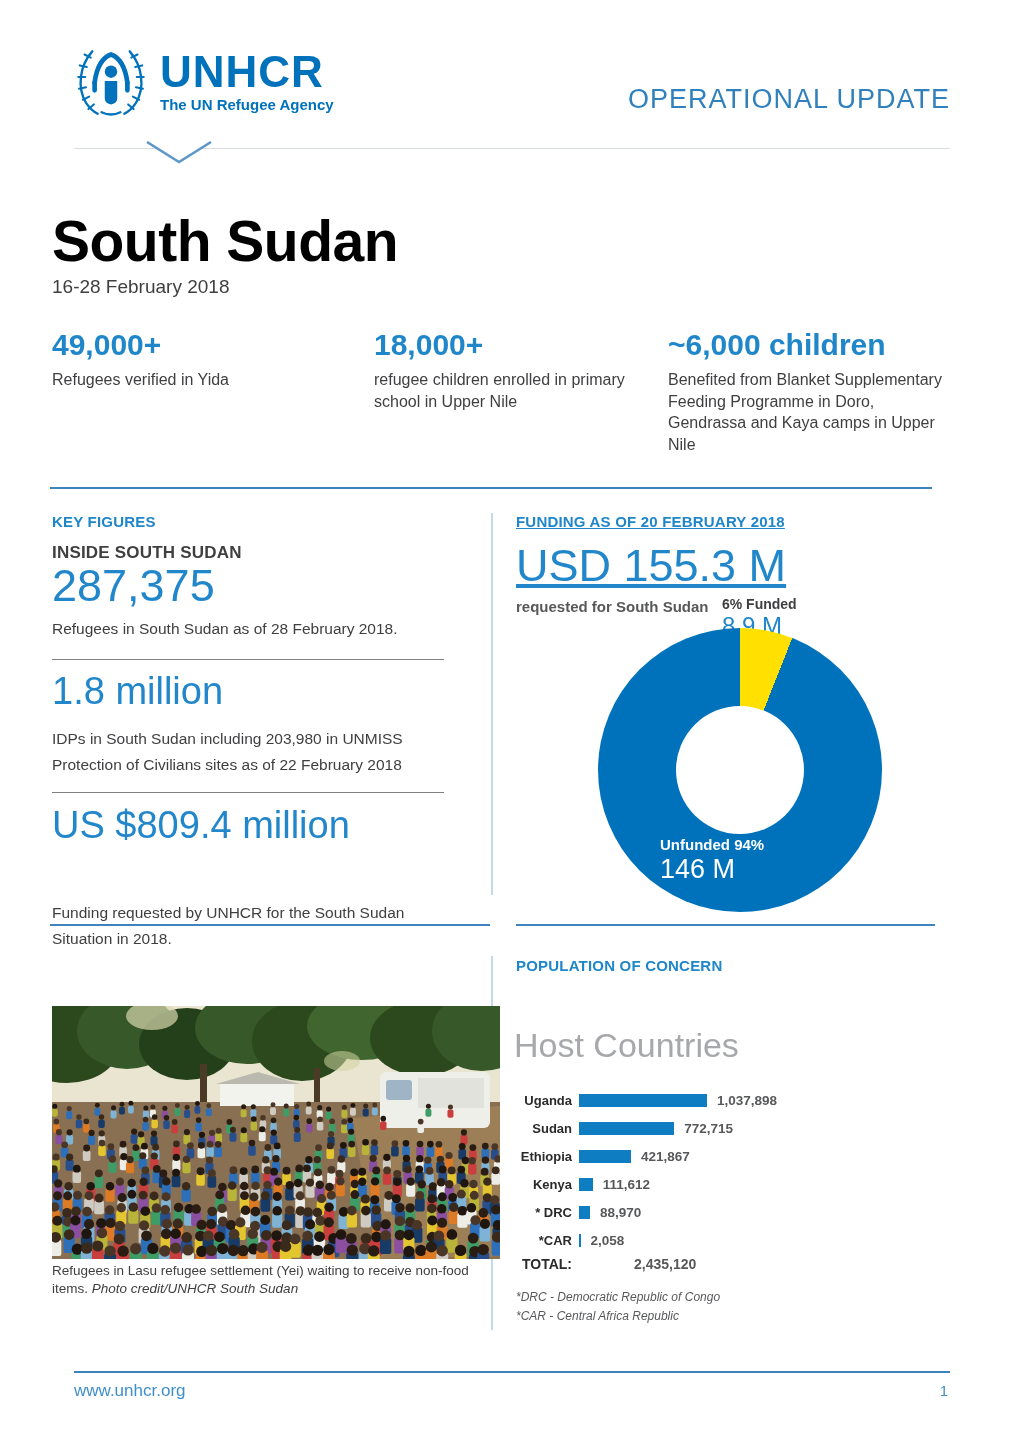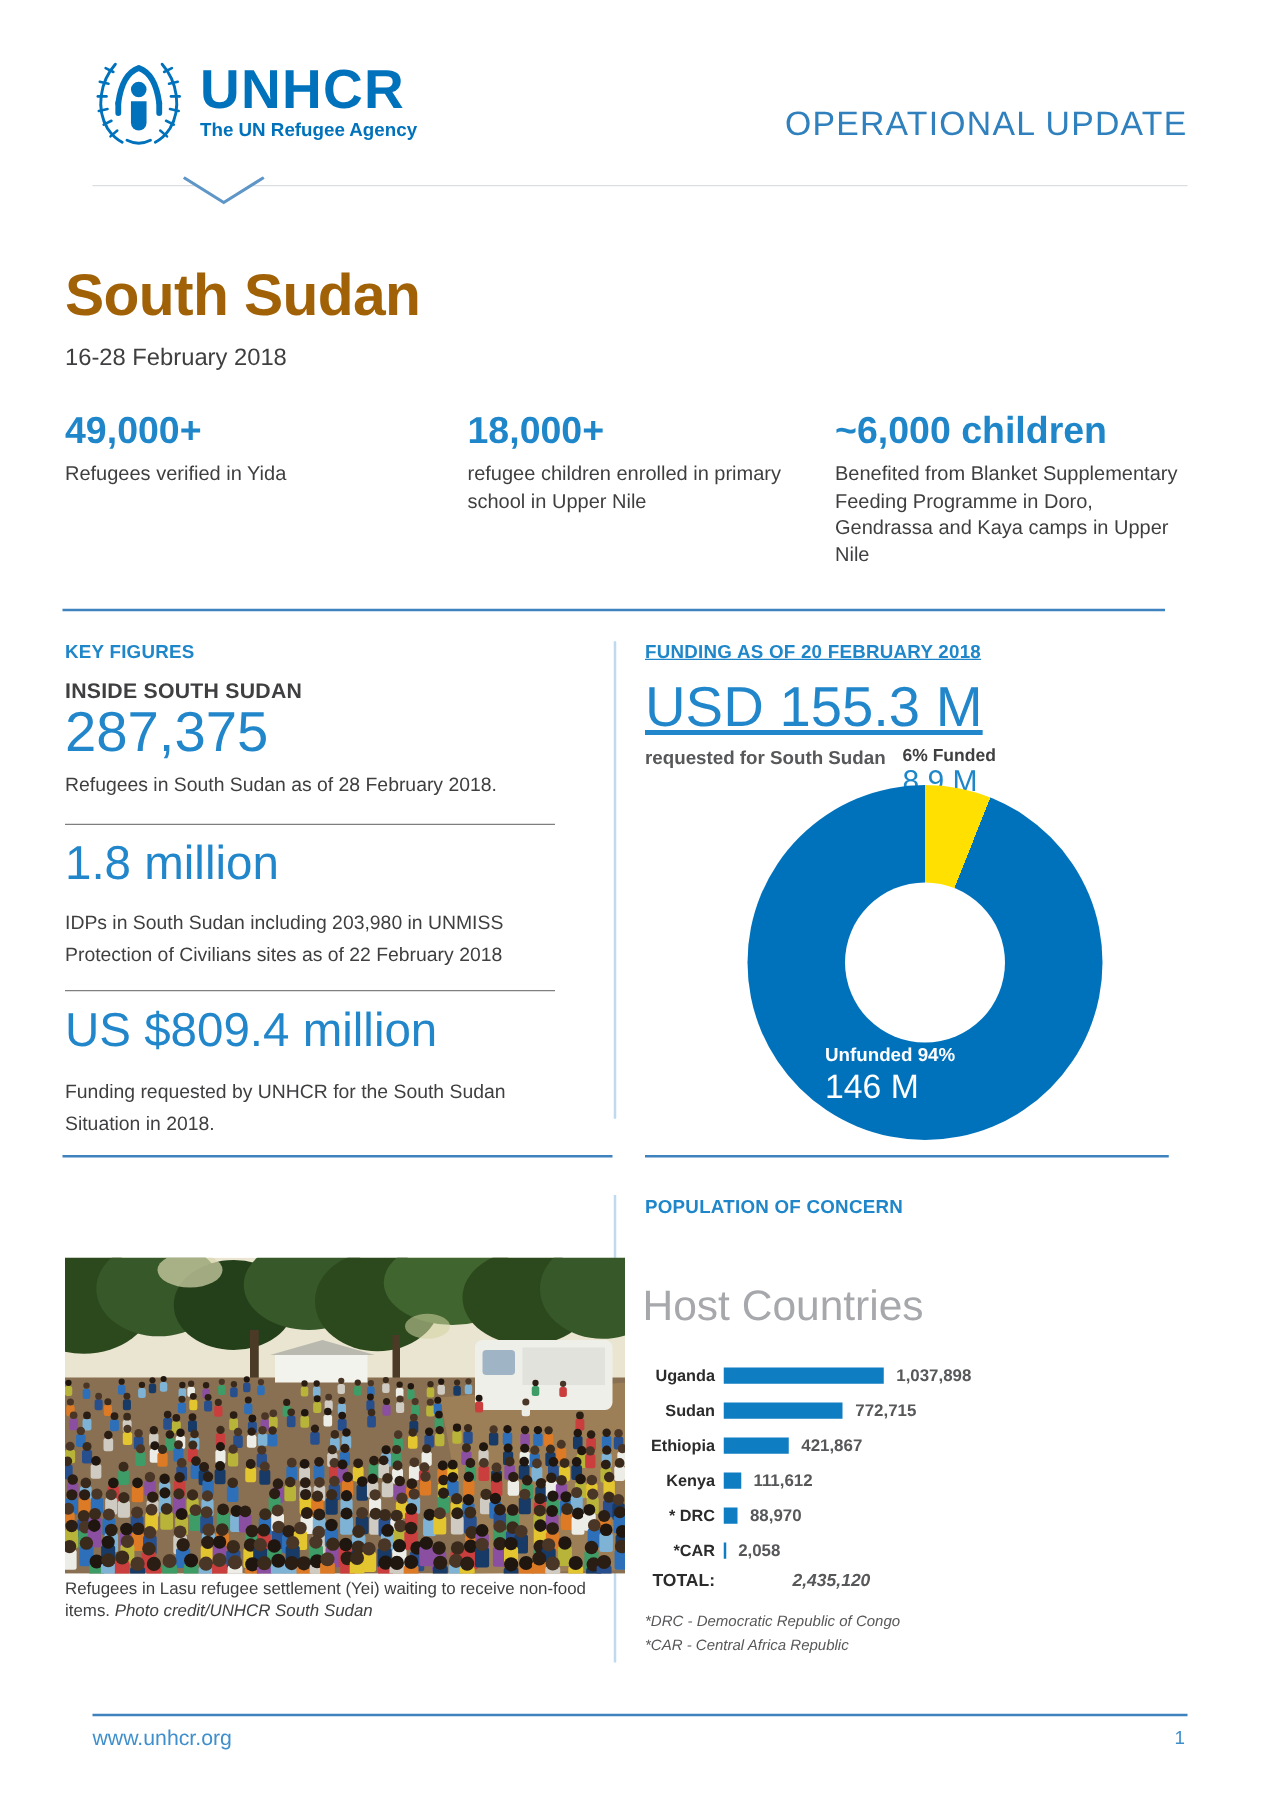--- a/index.html
+++ b/index.html
@@ -11,21 +11,21 @@
     overflow:hidden; margin:0 auto;
   }
   
   .logo { position:absolute; left:72px; top:42px; display:flex; align-items:center; gap:10px; }
   .logo-name { font-size:44px; font-weight:800; color:#0072BC; letter-spacing:1px; line-height:1; }
   .logo-tagline { font-size:15px; font-weight:700; color:#0072BC; margin-top:2px; }
   .doc-type { position:absolute; right:74px; top:84px; font-size:27px; color:#2F80BD; letter-spacing:1px; }
   .header-line { position:absolute; left:74px; right:74px; top:148px; height:1px; background:#D9DEE3; }
   .header-chevron { position:absolute; left:146px; top:141px; }
   
-  .page-title { position:absolute; left:52px; top:208px; font-size:47px; font-weight:700; color:#a16207; letter-spacing:-0.5px; }
+  .page-title { position:absolute; left:52px; top:208px; font-size:57px; font-weight:700; color:#000000; letter-spacing:-0.5px; }
   .date-range { position:absolute; left:52px; top:276px; font-size:19px; color:#3F3F41; }
   
   .highlight { position:absolute; top:328px; }
   .hl-1 { left:52px;  width:270px; }
   .hl-2 { left:374px; width:260px; }
   .hl-3 { left:668px; width:282px; }
   .hl-value { font-size:30px; font-weight:600; color:#1E86C9; line-height:1.1; }
   .hl-desc { margin-top:8px; font-size:16px; line-height:1.35; color:#3F3F41; }
   
   .main-divider { position:absolute; left:50px; top:487px; width:882px; height:2px; background:#3E82BE; }
@@ -40,21 +40,21 @@
   
   .sec-heading { font-size:15px; font-weight:700; color:#1E86C9; letter-spacing:0.2px; }
   .kf-heading { position:absolute; left:52px; top:513px; }
   .kf-sub { position:absolute; left:52px; top:543px; font-size:17px; font-weight:700; color:#3F3F41; letter-spacing:0.2px;text-align:right; }
   .big-num { color:#2287CA; font-weight:300; line-height:1.05; }
   .kf-num-1 { position:absolute; left:52px; top:562px; font-size:45px; }
   .kf-desc-1 { position:absolute; left:52px; top:620px; font-size:15.5px; }
   .kf-num-2 { position:absolute; left:52px; top:672px; font-size:38px; }
   .kf-desc-2 { position:absolute; left:52px; top:726px; width:420px; font-size:15.5px; line-height:1.65; }
   .kf-num-3 { position:absolute; left:52px; top:806px; font-size:38px; }
-  .kf-desc-3 { position:absolute; left:52px; top:861px; width:400px; font-size:15.5px; line-height:1.65; }
+  .kf-desc-3 { position:absolute; left:52px; top:900px; width:400px; font-size:15.5px; line-height:1.65; }
   
   .fund-heading { position:absolute; left:516px; top:513px;text-decoration:underline; }
   .fund-amount { position:absolute; left:516px; top:542px; font-size:45px;text-decoration:underline; }
   .fund-sub { position:absolute; left:516px; top:598px; font-size:15px; font-weight:600; color:#57585A; }
   .funded-label { position:absolute; left:722px; top:596px; font-size:14px; font-weight:700; color:#3F3F41; }
   .funded-amount { position:absolute; left:722px; top:612px; font-size:24px; color:#1E86C9; }
   .donut { position:absolute; left:598px; top:628px; width:284px; height:284px; border-radius:50%; }
   .donut-hole { position:absolute; left:78px; top:78px; width:128px; height:128px; border-radius:50%; background:#fff; }
   .donut-label { position:absolute; left:62px; top:208px; color:#fff; }
   .unfunded-label { font-size:15px; font-weight:600; }
@@ -63,21 +63,21 @@
   .pop-heading { position:absolute; left:516px; top:957px; }
   .pop-desc { position:absolute; left:516px; top:983px; width:436px; font-size:16px; line-height:1.3; }
   .pop-sub { position:absolute; left:514px; top:1026px; font-size:34px; color:#A6A8AB; }
   .bars { position:absolute; left:516px; top:1086px; width:430px; }
   .bar-row { display:flex; align-items:center; height:28px; }
   .bar-label { width:56px; text-align:right; font-size:13px; font-weight:700; color:#2B2B2B; flex:none; }
   .bar { height:13px; margin-left:7px; flex:none; }
   .bar-value { margin-left:10px; font-size:13.5px; font-weight:600; color:#57585A; }
   .total-row { position:absolute; left:516px; top:1256px; display:flex; align-items:center; }
   .total-label { width:56px; text-align:right; font-size:14px; font-weight:700; color:#2B2B2B; }
-  .total-value { margin-left:62px; font-size:14px; font-weight:700; color:#57585A;font-style:italic; }
+  .total-value { margin-left:62px; font-size:14px; font-weight:700; color:#57585A; }
   .footnotes { position:absolute; left:516px; top:1288px; font-size:12px; font-style:italic; color:#57585A; line-height:1.55; }
   
   .photo { position:absolute; left:52px; top:1006px; width:448px; height:253px; overflow:hidden; }
   .caption { position:absolute; left:52px; top:1262px; width:442px; font-size:13.5px; line-height:1.35; color:#3F3F41; }
   .caption .italic { font-style:italic; }
   
   .footer-line { position:absolute; left:74px; top:1371px; width:876px; height:2px; background:#3E82BE; }
   .footer-url { position:absolute; left:74px; top:1381px; font-size:17px; color:#3F8FCC; text-decoration:none; }
   .footer-page { position:absolute; right:76px; top:1382px; font-size:15px; color:#3F8FCC; }
 </style>

